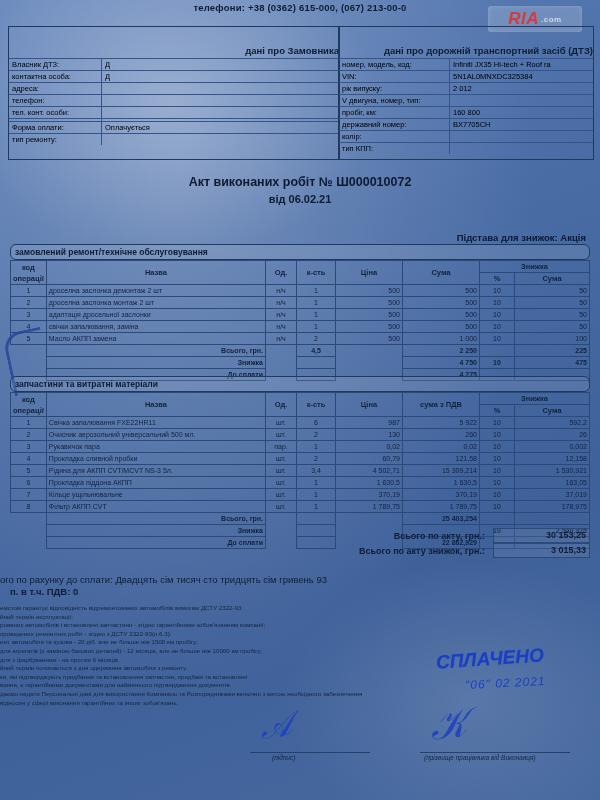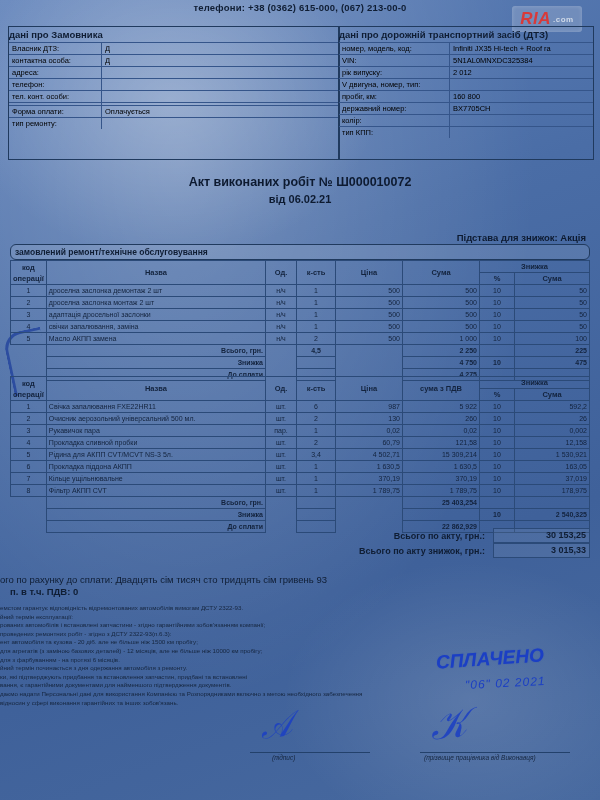--- a/index.html
+++ b/index.html
@@ -28,38 +28,38 @@
     pointer-events:none;
   }
   
   .topline{
     position:absolute;top:2px;left:150px;width:300px;
     font-size:9.5px;font-weight:bold;color:#0f1d33;text-align:center;
     letter-spacing:.2px;
   }
   
   .ria{
-    position:absolute;top:6px;right:18px;width:70px;height:26px;
+    position:absolute;top:6px;right:18px;width:94px;height:26px;
     background:rgba(255,255,255,0.18);
     border-radius:3px;
     display:flex;align-items:center;justify-content:center;
     color:#d83a3a;font-weight:bold;font-size:17px;font-style:italic;
     letter-spacing:.5px;
     box-shadow:0 0 4px rgba(255,255,255,.2) inset;
   }
   .ria .com{color:#cfd9e8;font-size:8px;font-style:normal;margin-left:2px;}
 
   table{border-collapse:collapse;}
   .bx{border:1px solid #203a5e;}
 
   
   .topbox{position:absolute;top:26px;left:8px;width:584px;height:132px;}
   .tb-left{position:absolute;left:0;top:0;width:330px;height:132px;}
   .tb-right{position:absolute;left:330px;top:0;width:254px;height:132px;}
-  .bhead{font-size:9.5px;font-weight:bold;text-align:left;padding:2px 0;color:#0f1d33;}
+  .bhead{font-size:9.5px;font-weight:bold;text-align:right;padding:2px 0;color:#0f1d33;margin-top:16px;}
   .zrow{display:flex;border-top:1px solid #35558a;}
   .zlabel{width:86px;padding:1px 3px;font-size:7.5px;border-right:1px solid #35558a;}
   .zval{flex:1;padding:1px 3px;font-size:7.5px;}
 
   
   .acttitle{
     position:absolute;top:175px;left:0;width:600px;text-align:center;
     font-size:12.5px;font-weight:bold;color:#0d1a30;
   }
   .actdate{
@@ -324,20 +324,21 @@
             <td class="nb"></td>
             <td class="r">4 275</td>
             <td class="c"></td>
             <td class="r"></td>
           </tr>
         </tbody>
       </table>
   </div>
 
   <div class="parts">
+    <div class="sec-title bx">запчастини та витратні матеріали</div>
     <table class="grid" id="parts-table">
         <tbody>
           <tr>
             <th rowspan="2" style="width:26px">код операції</th>
             <th rowspan="2">Назва</th>
             <th rowspan="2" style="width:26px">Од.</th>
             <th rowspan="2" style="width:34px">к-сть</th>
             <th rowspan="2" style="width:62px">Ціна</th>
             <th rowspan="2" style="width:72px">сума з ПДВ</th>
             <th colspan="2" style="width:100px">Знижка</th>

